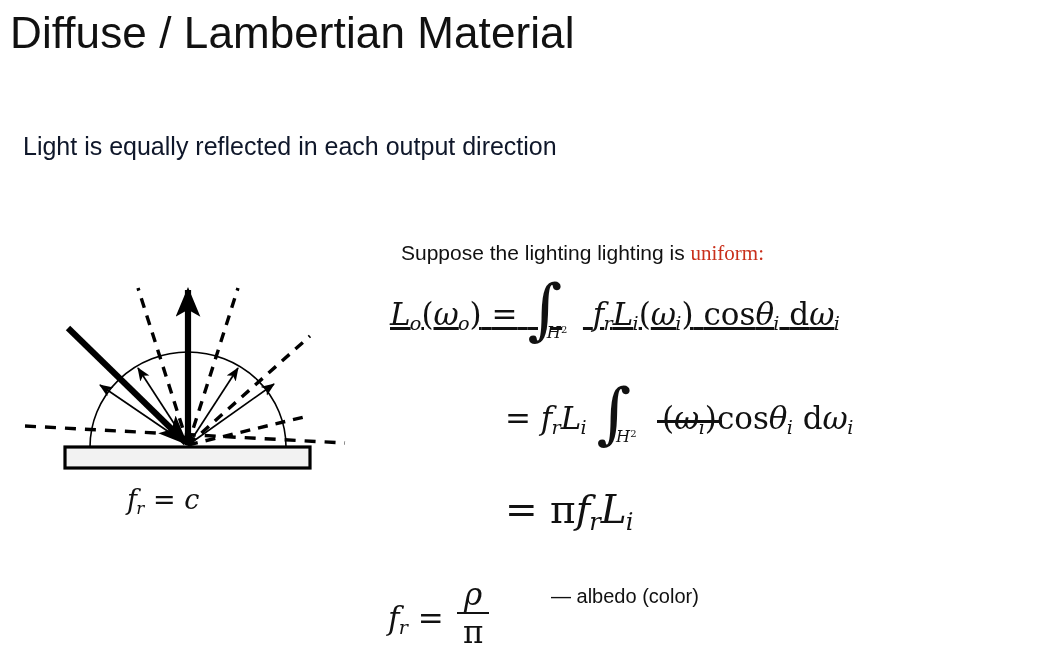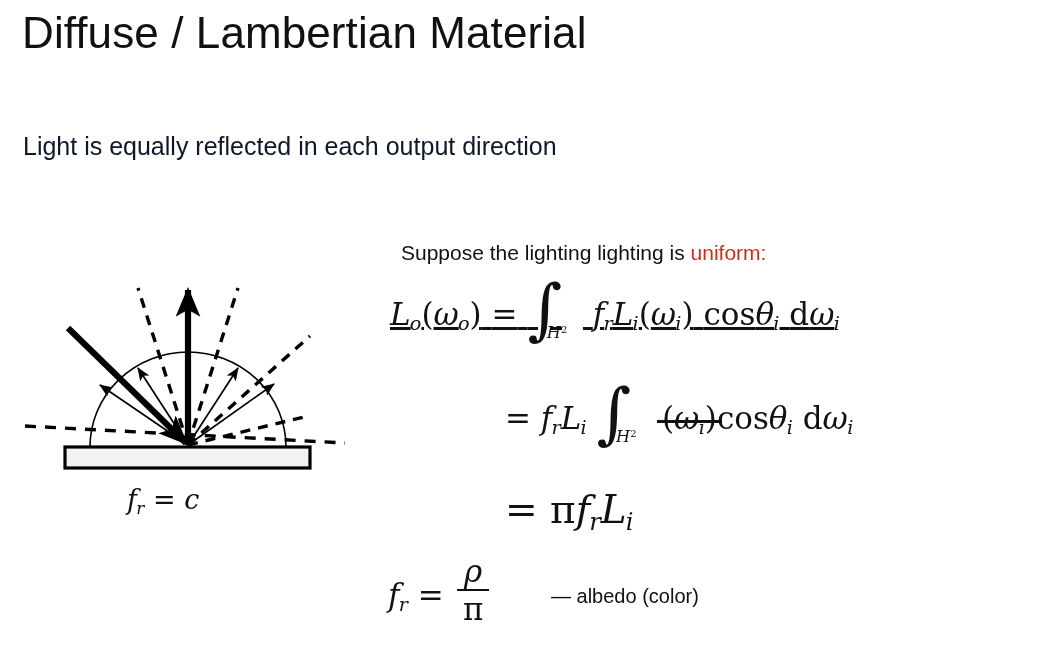--- a/index.html
+++ b/index.html
@@ -12,21 +12,21 @@
     height: 669px;
     position: relative;
     overflow: hidden;
     font-family: "Liberation Sans", sans-serif;
     color: #000000;
   }
 
   
   #slide-title {
     position: absolute;
-    left: 22px;
+    left: 10px;
     top: 8px;
     font-size: 44px;
     font-weight: 400;
     letter-spacing: 0.1px;
     color: #111111;
     white-space: nowrap;
   }
   #slide-subtitle {
     position: absolute;
     left: 23px;
@@ -39,21 +39,21 @@
 
   
   #suppose-line {
     position: absolute;
     left: 401px;
     top: 241px;
     font-size: 21px;
     color: #111111;
     white-space: nowrap;
   }
-  #suppose-line .hl { color: #c9301c; }
+  #suppose-line .hl { color: #c9301c; font-family: Liberation Serif, serif; }
 
   .math {
     font-family: "DejaVu Serif", "Liberation Serif", serif;
     color: #111111;
   }
   .mi { font-style: italic; }
   .sub {
     font-size: 0.62em;
     vertical-align: -0.28em;
     font-style: italic;
@@ -128,21 +128,21 @@
   .frac .num { display: block; padding: 0 0.18em; }
   .frac .den {
     display: block;
     padding: 0 0.18em;
     border-top: 2px solid #111111;
   }
 
   #albedo-eq {
     position: absolute;
     left: 388px;
-    top: 553px;
+    top: 576px;
     font-size: 31px;
     white-space: nowrap;
   }
   #albedo-note {
     position: absolute;
     left: 551px;
     top: 585px;
     font-size: 20px;
     color: #111111;
     white-space: nowrap;

